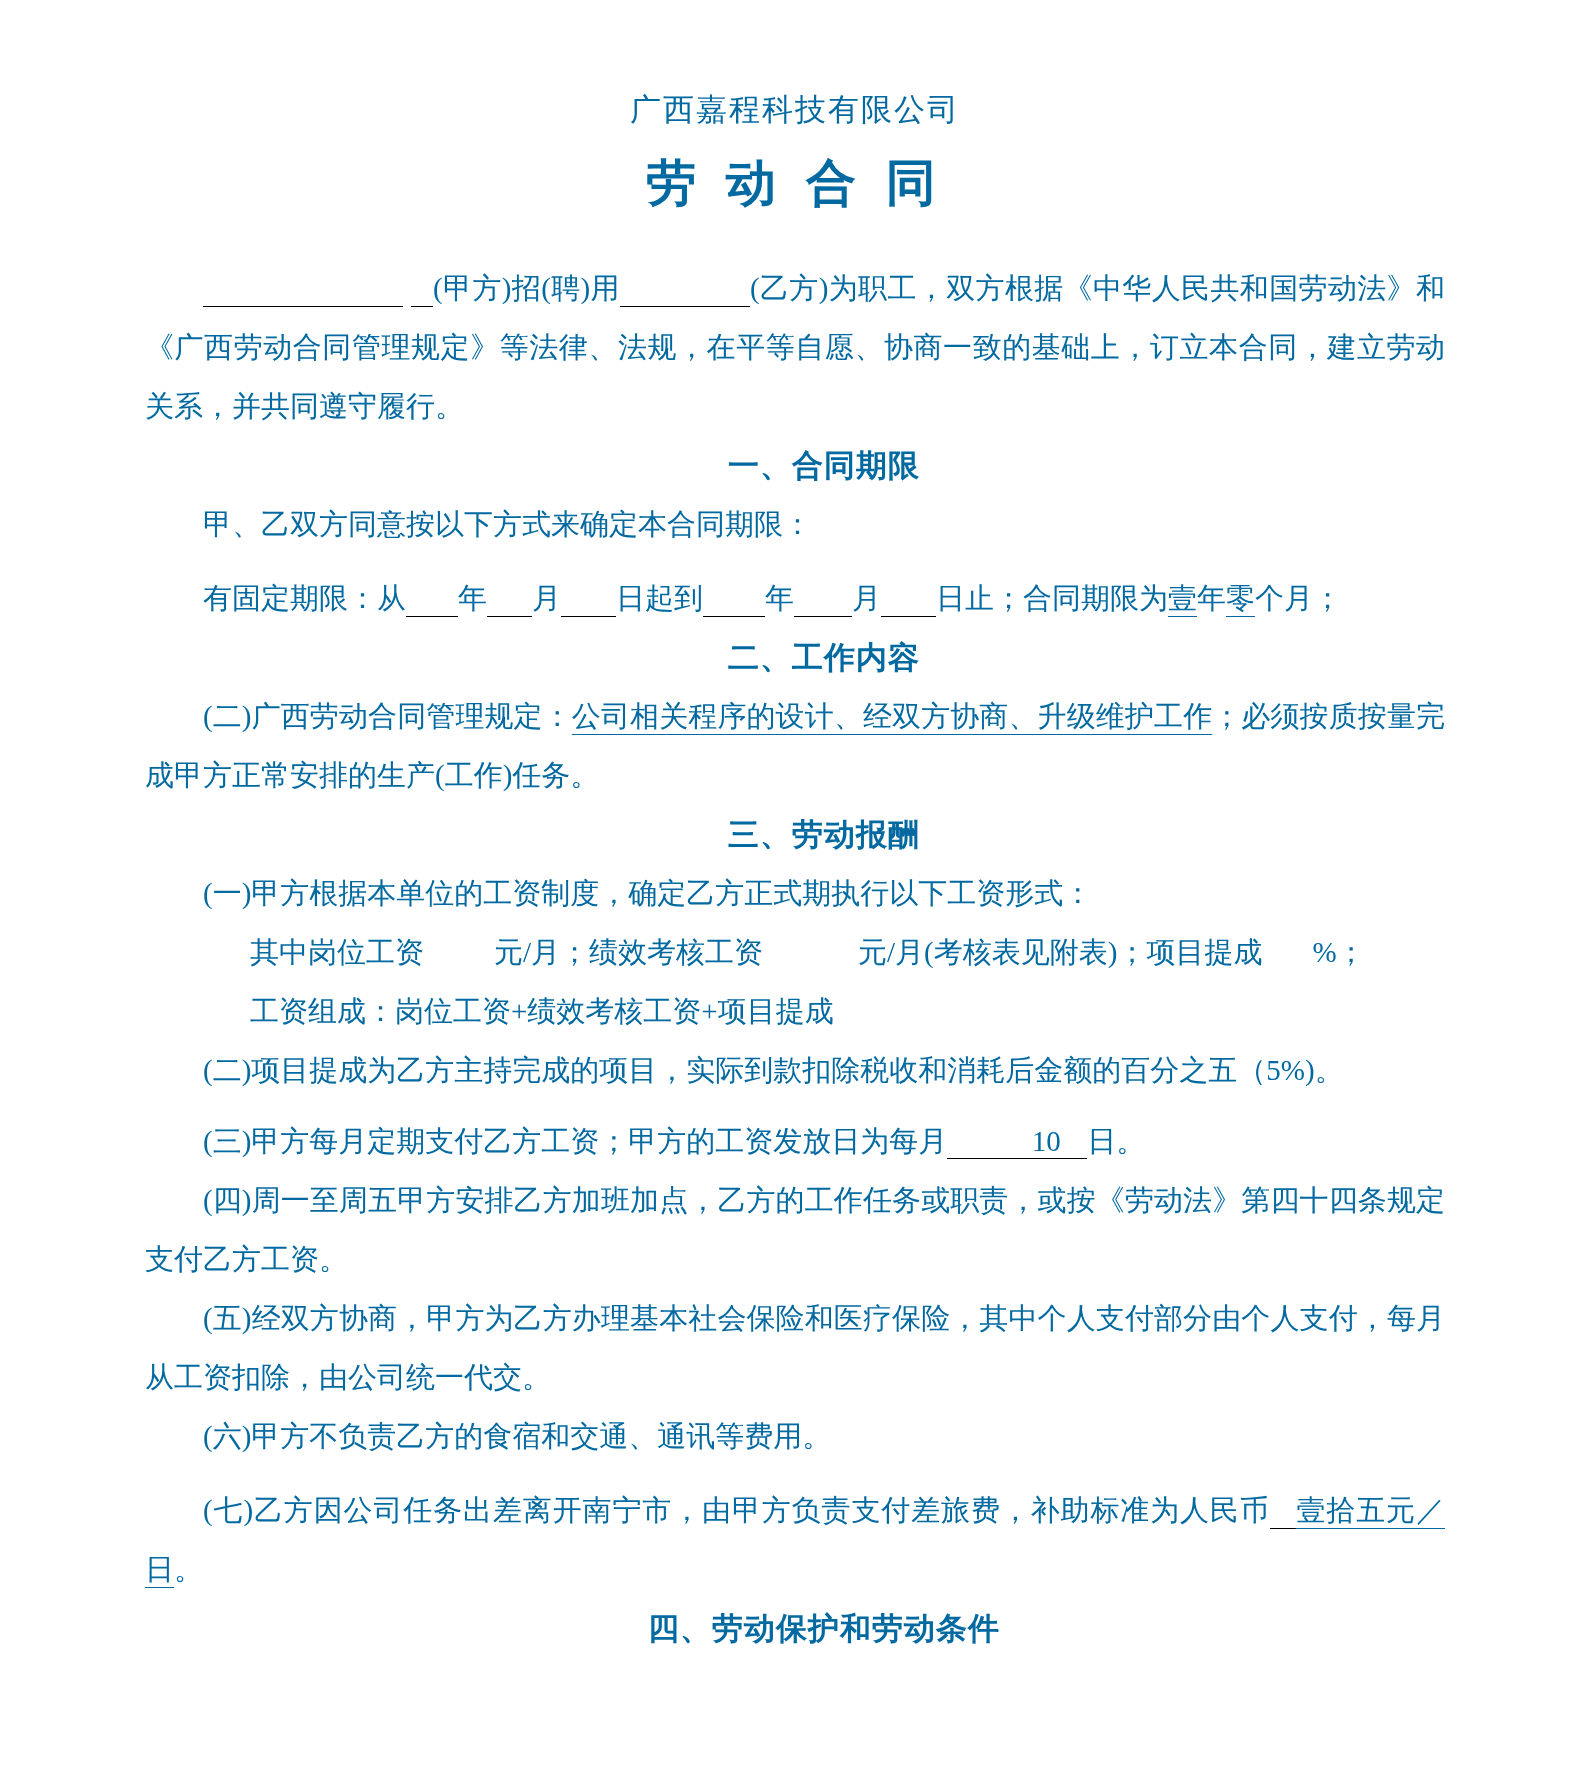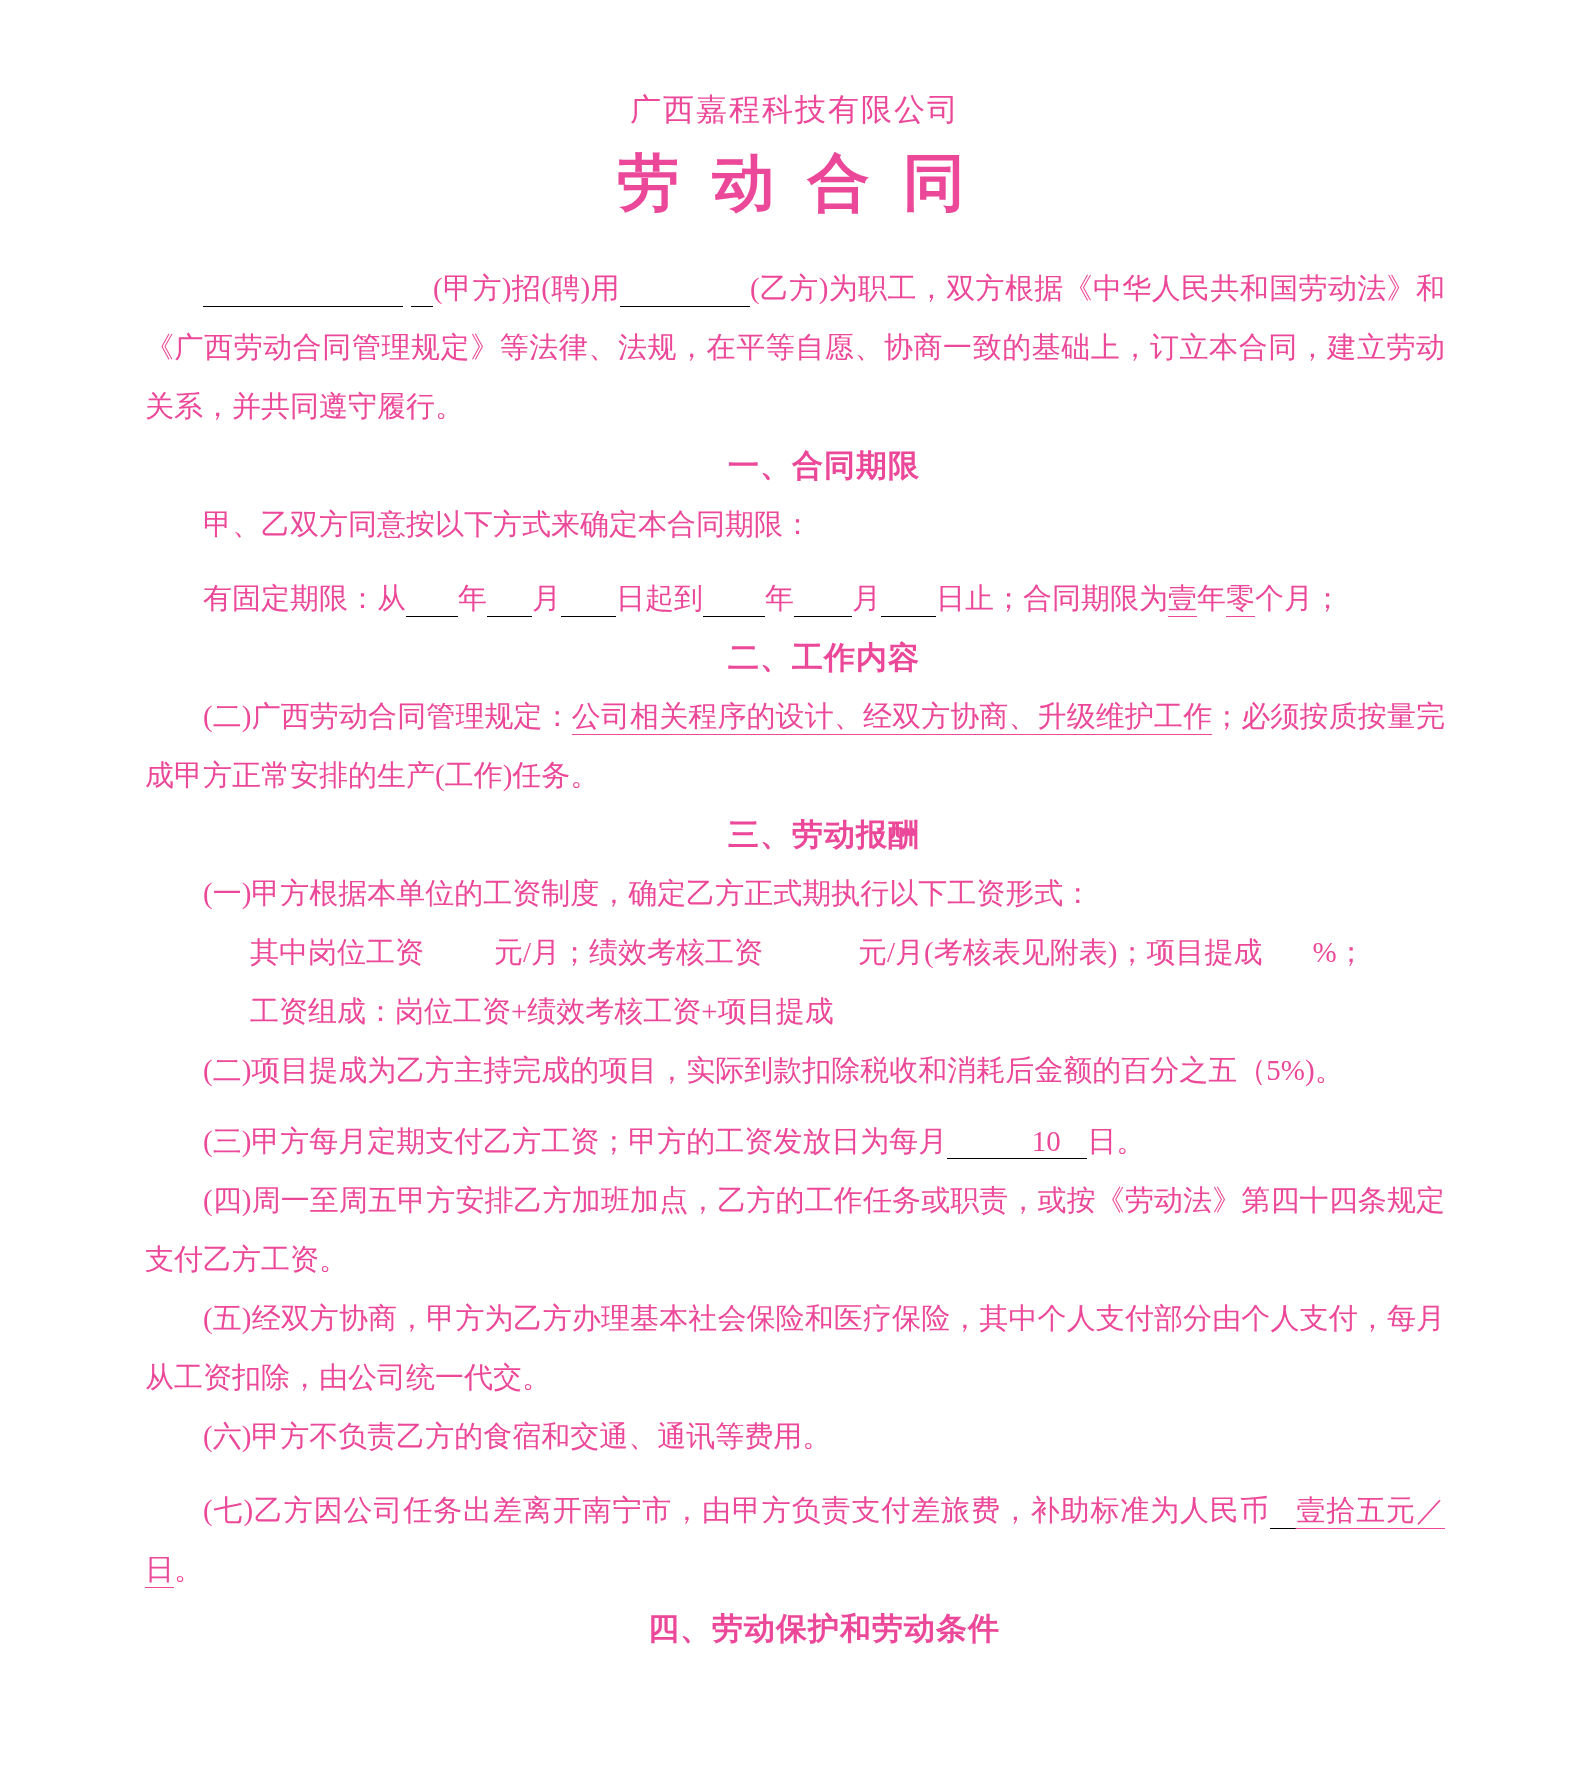--- a/index.html
+++ b/index.html
@@ -3,39 +3,39 @@
 <meta charset="utf-8">
 <style>
   html,body{margin:0;padding:0;background:#e8e8e8;}
   .page{
     position:relative;
     width:1587px;height:1771px;
     margin:0 auto;
     background:#ffffff;
     box-sizing:border-box;
     padding:88px 142px 0 145px;
-    color:#ec4899;
+    color:#0369a1;
     font-family:"Liberation Serif","DejaVu Serif",serif;
     font-size:29px;
   }
   .company{
     text-align:center;
     font-size:31px;
     line-height:44px;
     letter-spacing:2px;
     font-weight:normal;
     margin:0;
   }
   .main-title{
     text-align:center;
     margin:16px 0 0 0;
     line-height:70px;
     font-family:"Liberation Sans","DejaVu Sans",sans-serif;
     font-weight:bold;
-    font-size:62px;
+    font-size:50px;
     letter-spacing:8px;
   }
   .body-block{margin-top:26px;}
   p.line{
     margin:0;
     line-height:59px;
     text-align:justify;
   }
   p.indent{text-indent:58px;}
   p.indent-deep{padding-left:105px;}

